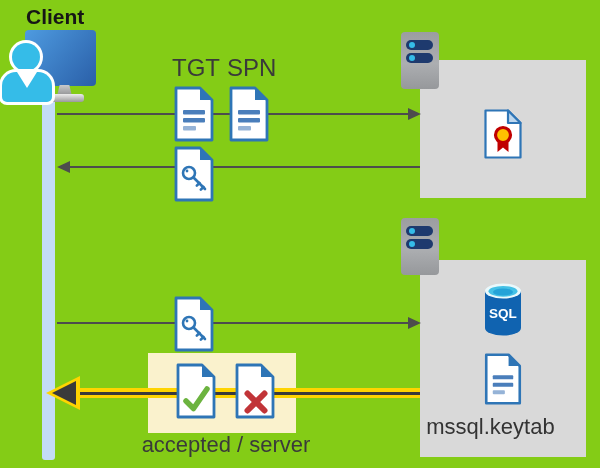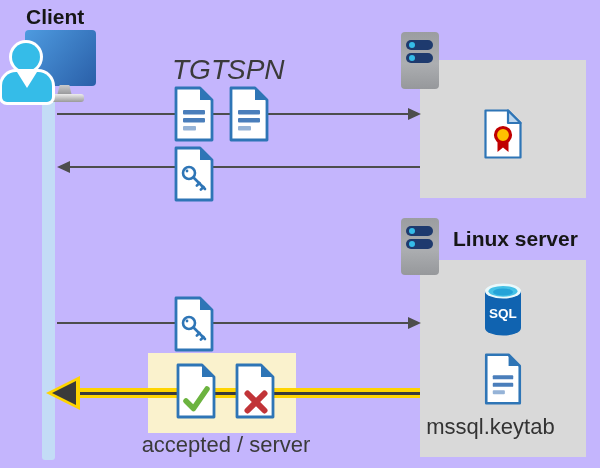--- a/index.html
+++ b/index.html
@@ -4,25 +4,25 @@
 <style>
   :root{
     --doc-blue:#2E75B6; --doc-line-blue:#4A7EBB; --doc-line-light:#95B3D7;
     --accent-cyan:#35BCE8; --navy:#1E3A6E; --gray-box:#D9D9D9;
     --timeline-blue:#C3DCF6; --arrow-gray:#4D4D4D; --yellow:#FFD400;
     --highlight-yellow:#FAF2CD; --green-check:#6CB33F; --red-x:#C13438;
     --seal-yellow:#FFC000; --seal-red:#C00000; --sql-blue:#1063B0;
     --heading-black:#161616; --text-gray:#3A3A3A;
   }
   html,body{margin:0;padding:0;background:#fff;}
-  .stage{position:relative;width:600px;height:468px;background:#c4b5fd;overflow:hidden;
+  .stage{position:relative;width:600px;height:468px;background:#84cc16;overflow:hidden;
          font-family:"Liberation Sans",sans-serif;}
   .abs{position:absolute;}
   .heading{font-weight:bold;font-size:21px;line-height:26px;color:var(--heading-black);}
-  .flowtext{font-size:28px;color:var(--text-gray);font-style:italic;}
+  .flowtext{font-size:24px;color:var(--text-gray);}
   
   .timeline{left:42px;top:88px;width:13px;height:372px;background:var(--timeline-blue);
             border-radius:3px;z-index:1;}
   
   .graybox{background:var(--gray-box);z-index:1;}
   .dc-box{left:420px;top:60px;width:166px;height:138px;}
   .linux-box{left:420px;top:260px;width:166px;height:197px;}
   
   .hline{height:2px;background:var(--arrow-gray);z-index:2;}
   .head-right{width:0;height:0;border-top:6px solid transparent;border-bottom:6px solid transparent;
@@ -138,21 +138,20 @@
   <svg class="abs docsvg" style="left:172px;top:145px;" width="44" height="58" viewBox="0 0 44 58">
     <path class="doc-frame" d="M4 3 H28 L40 15 V55 H4 Z"></path>
     <path class="doc-flap" d="M28 3 V15 H40 Z"></path>
     <circle class="key-stroke" cx="17" cy="28" r="6"></circle>
     <circle cx="15" cy="26" r="1.4" style="fill:var(--doc-blue);"></circle>
     <path class="key-stroke" d="M21.5 32.5 L33 44"></path>
     <path class="key-stroke" d="M27.5 38 L24.8 40.7"></path>
     <path class="key-stroke" d="M31.5 42 L28.8 44.7"></path>
   </svg>
 
-  <div class="abs heading linux-label">Linux server</div>
   <div class="abs graybox linux-box"></div>
   <div class="abs server" style="left:401px;top:218px;">
     <div class="pill" style="top:8px;">
         <div class="dot"></div>
       </div>
     <div class="pill" style="top:21px;">
         <div class="dot"></div>
       </div>
   </div>
 

